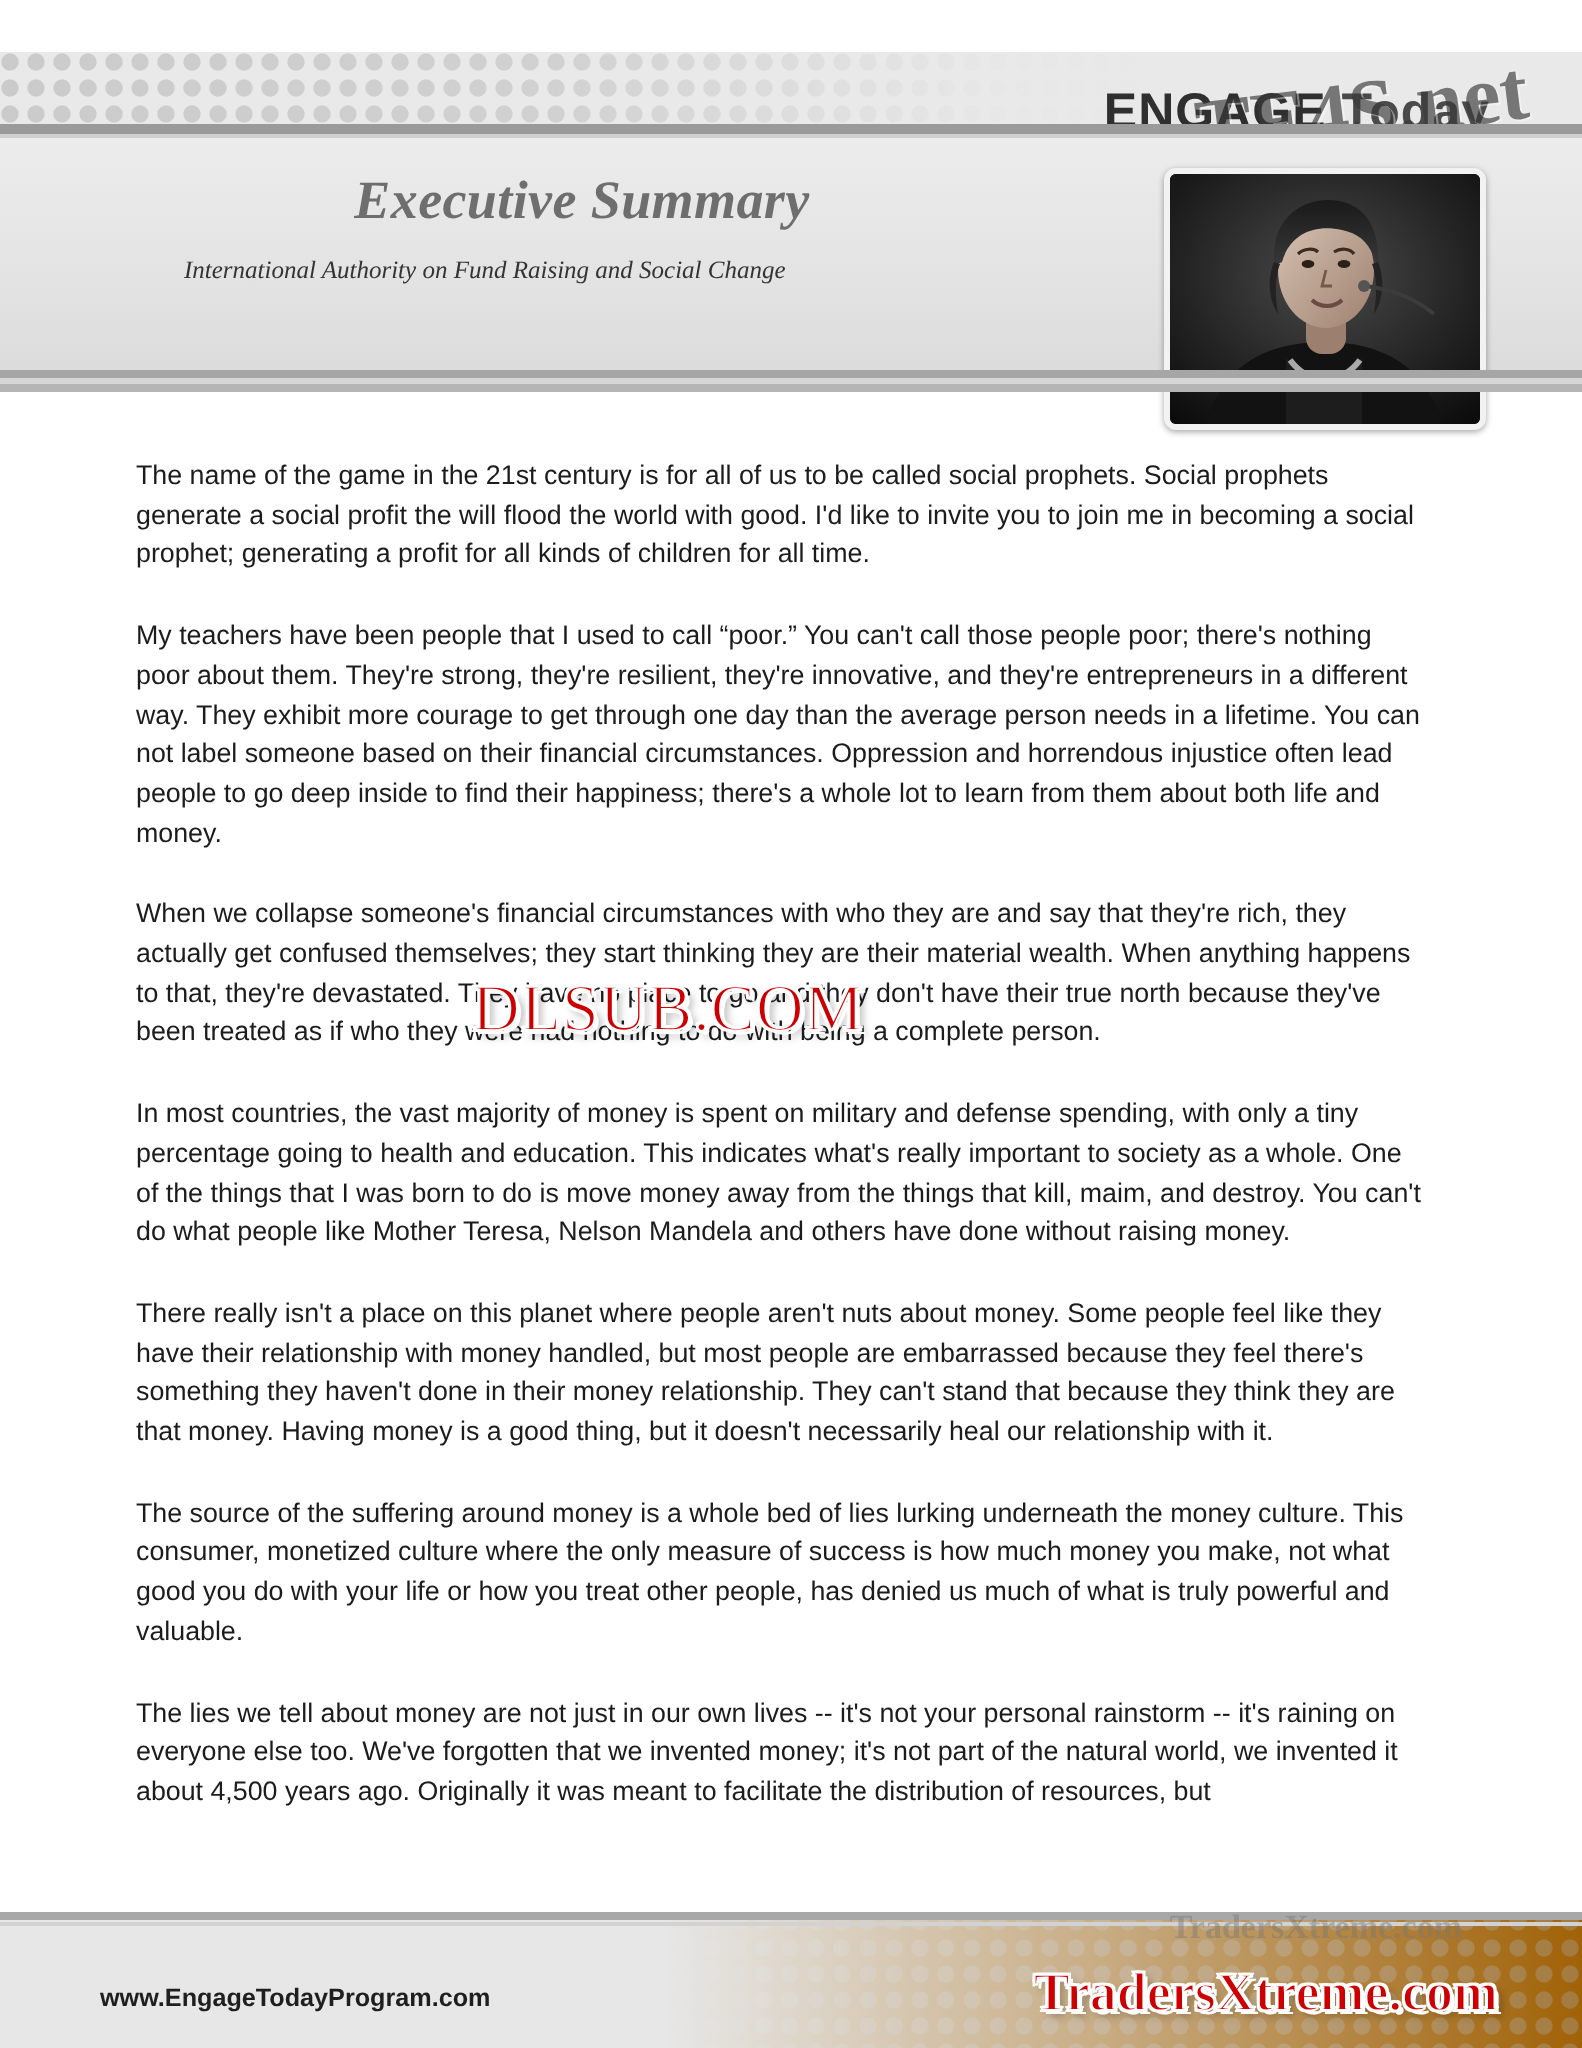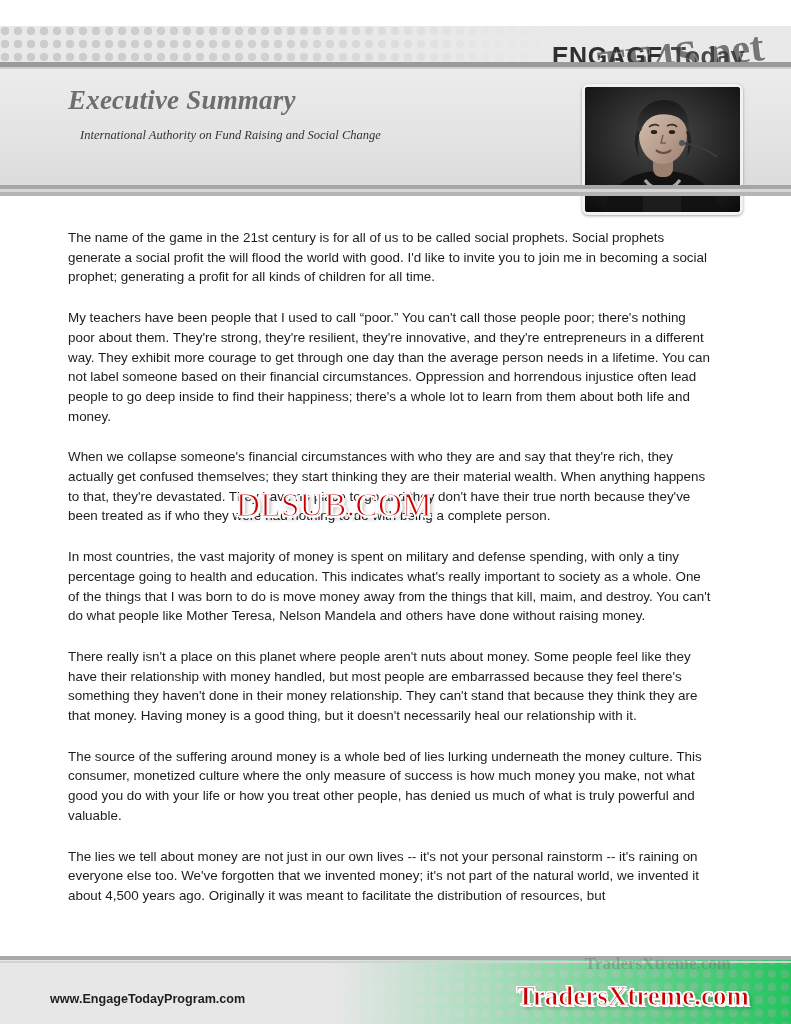--- a/index.html
+++ b/index.html
@@ -79,22 +79,23 @@
   
   .title-band {
     position: absolute;
     top: 69px; left: 0;
     width: 791px;
     height: 116px;
     background: linear-gradient(to bottom, #ececec 0%, #e4e4e4 55%, #dcdcdc 100%);
   }
   .title-inner {
     position: absolute;
-    left: 68px;
+    left: 80px;
     top: 16px;
+    text-align: right;
   }
   .doc-title {
     font-size: 27px;
     font-style: italic;
     font-weight: bold;
     color: #6e6e6e;
     font-family: "Liberation Serif", serif;
     letter-spacing: 0.2px;
     margin: 0 0 2px 0;
     line-height: 1.15;
@@ -197,21 +198,21 @@
     pointer-events: none;
   }
 
   
   .footer-band {
     position: absolute;
     left: 0;
     bottom: 0;
     width: 791px;
     height: 68px;
-    background: #22c55e;
+    background: #a16207;
     overflow: hidden;
   }
   .footer-dots {
     position: absolute;
     top: 0; left: 0;
     width: 791px; height: 68px;
     background-image:
       radial-gradient(circle at 5px 5px, rgba(165,165,165,0.5) 4px, rgba(165,165,165,0) 4.6px);
     background-size: 13px 13px;
     opacity: 0.7;

